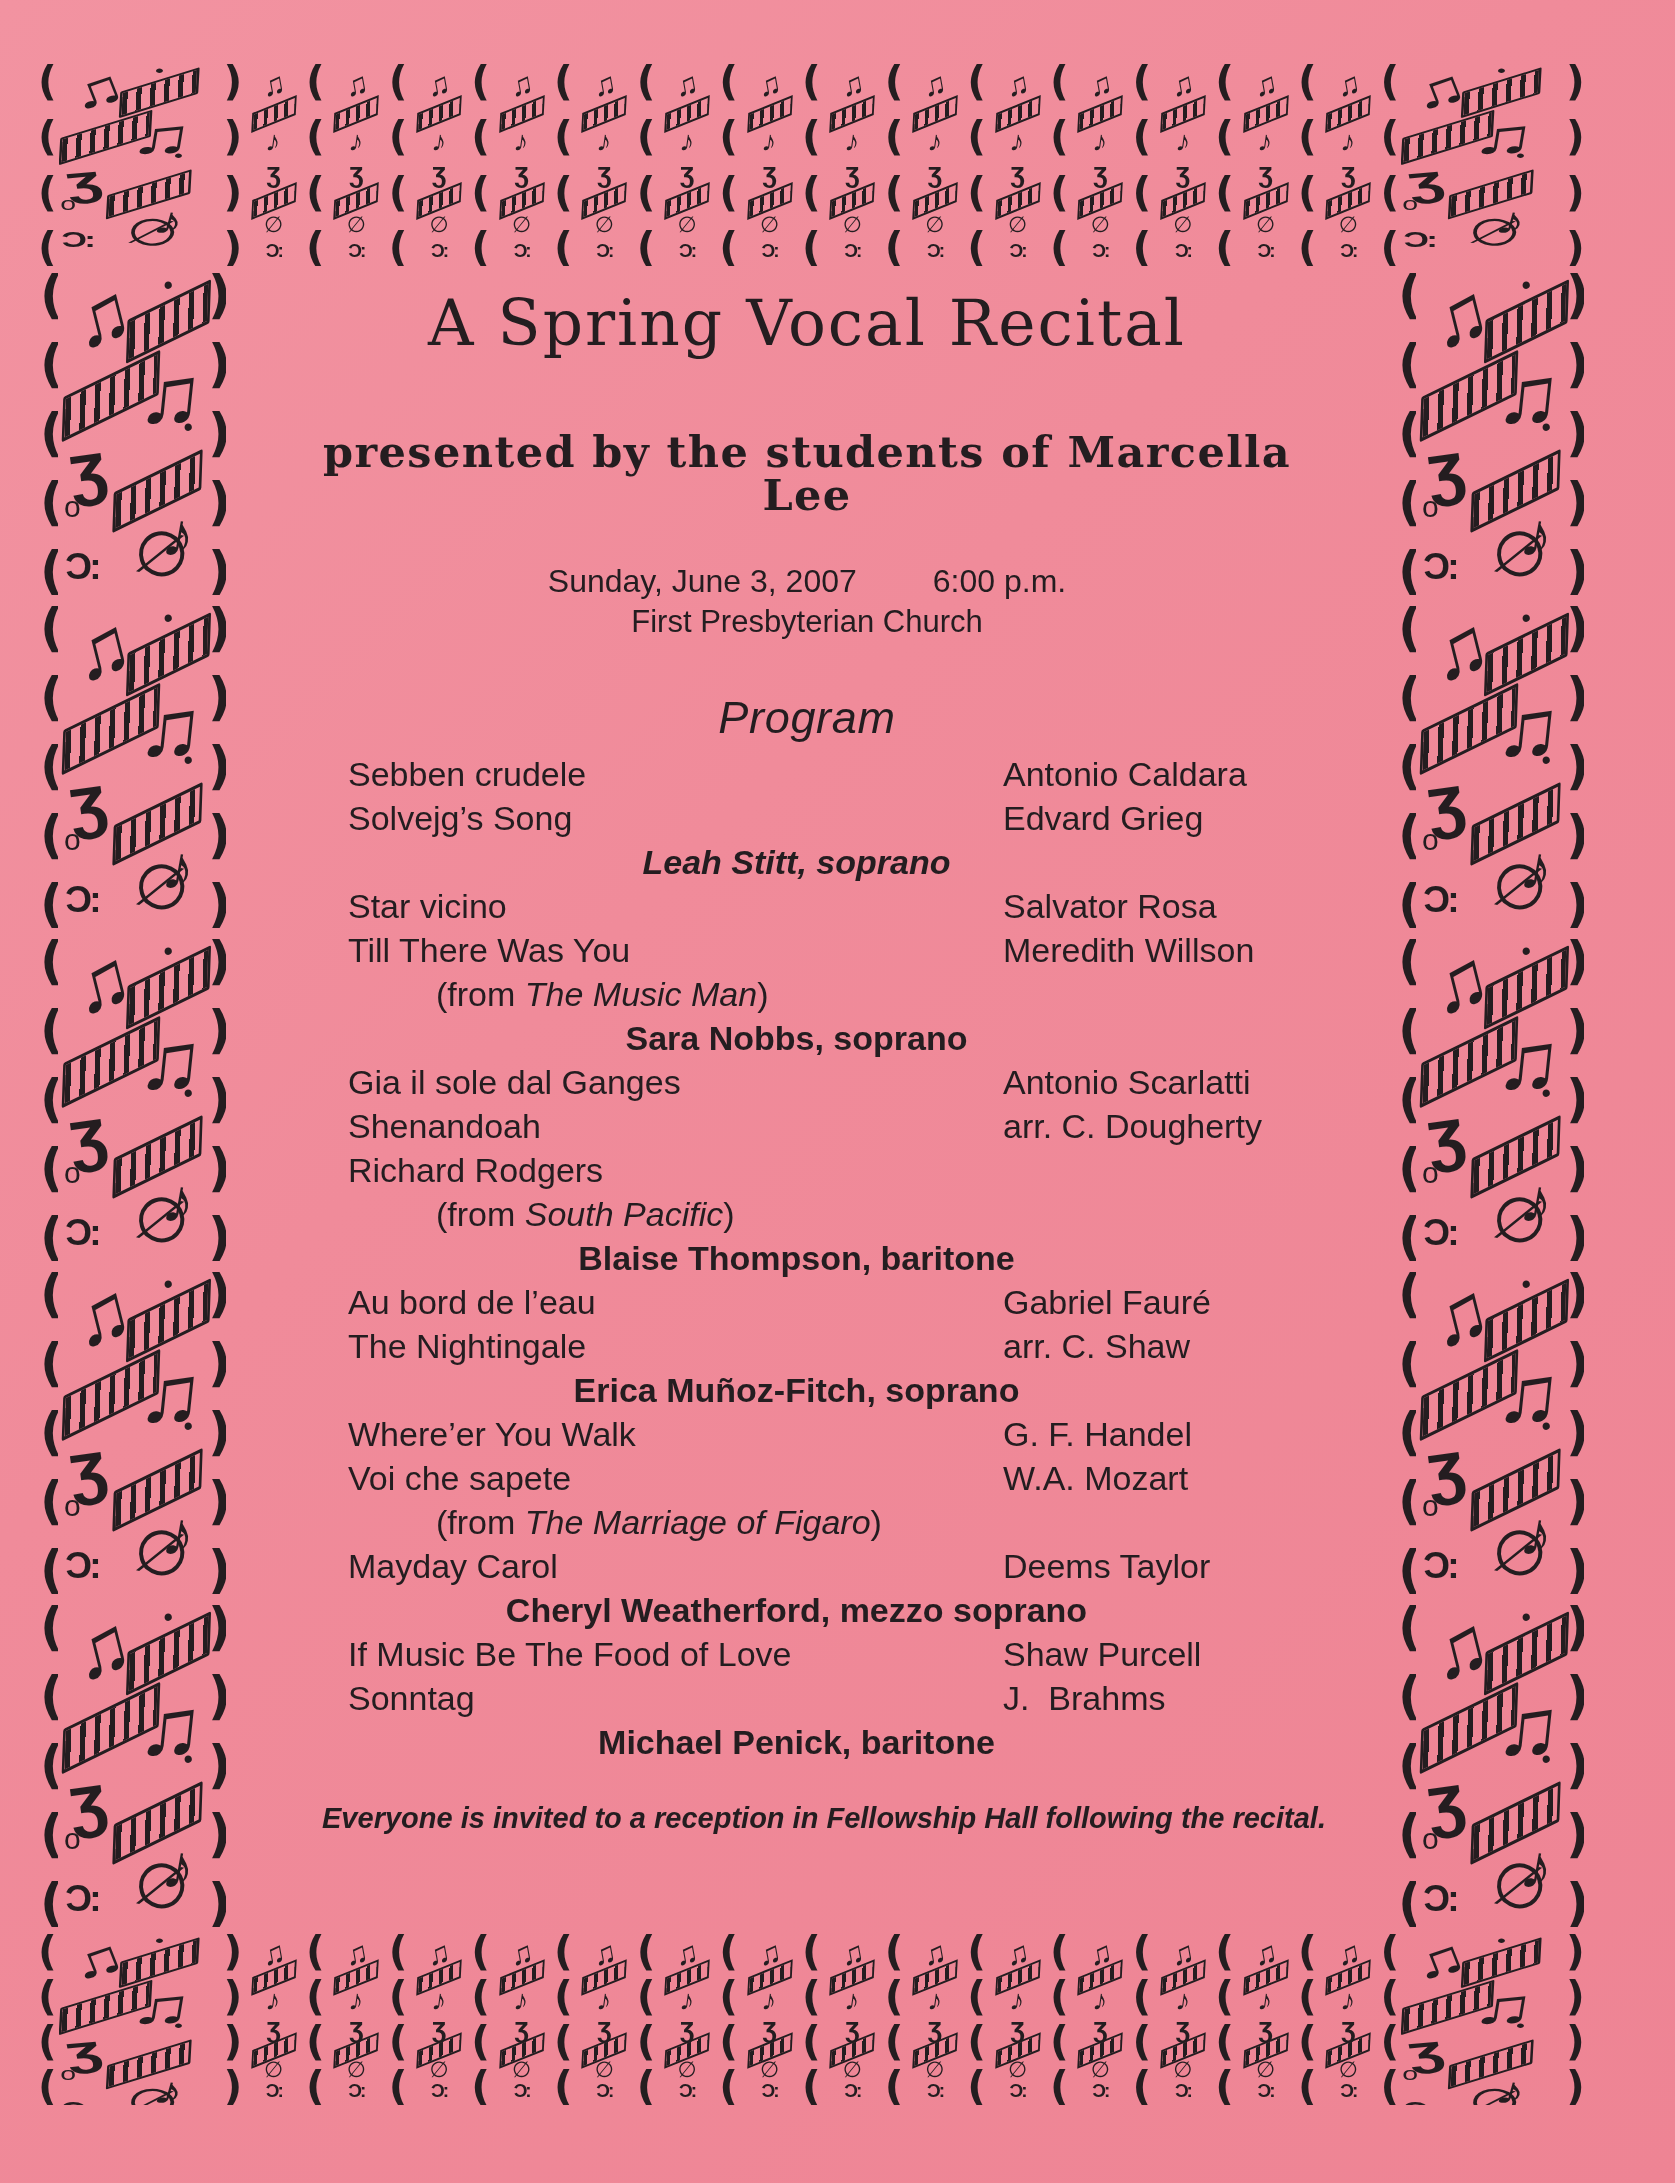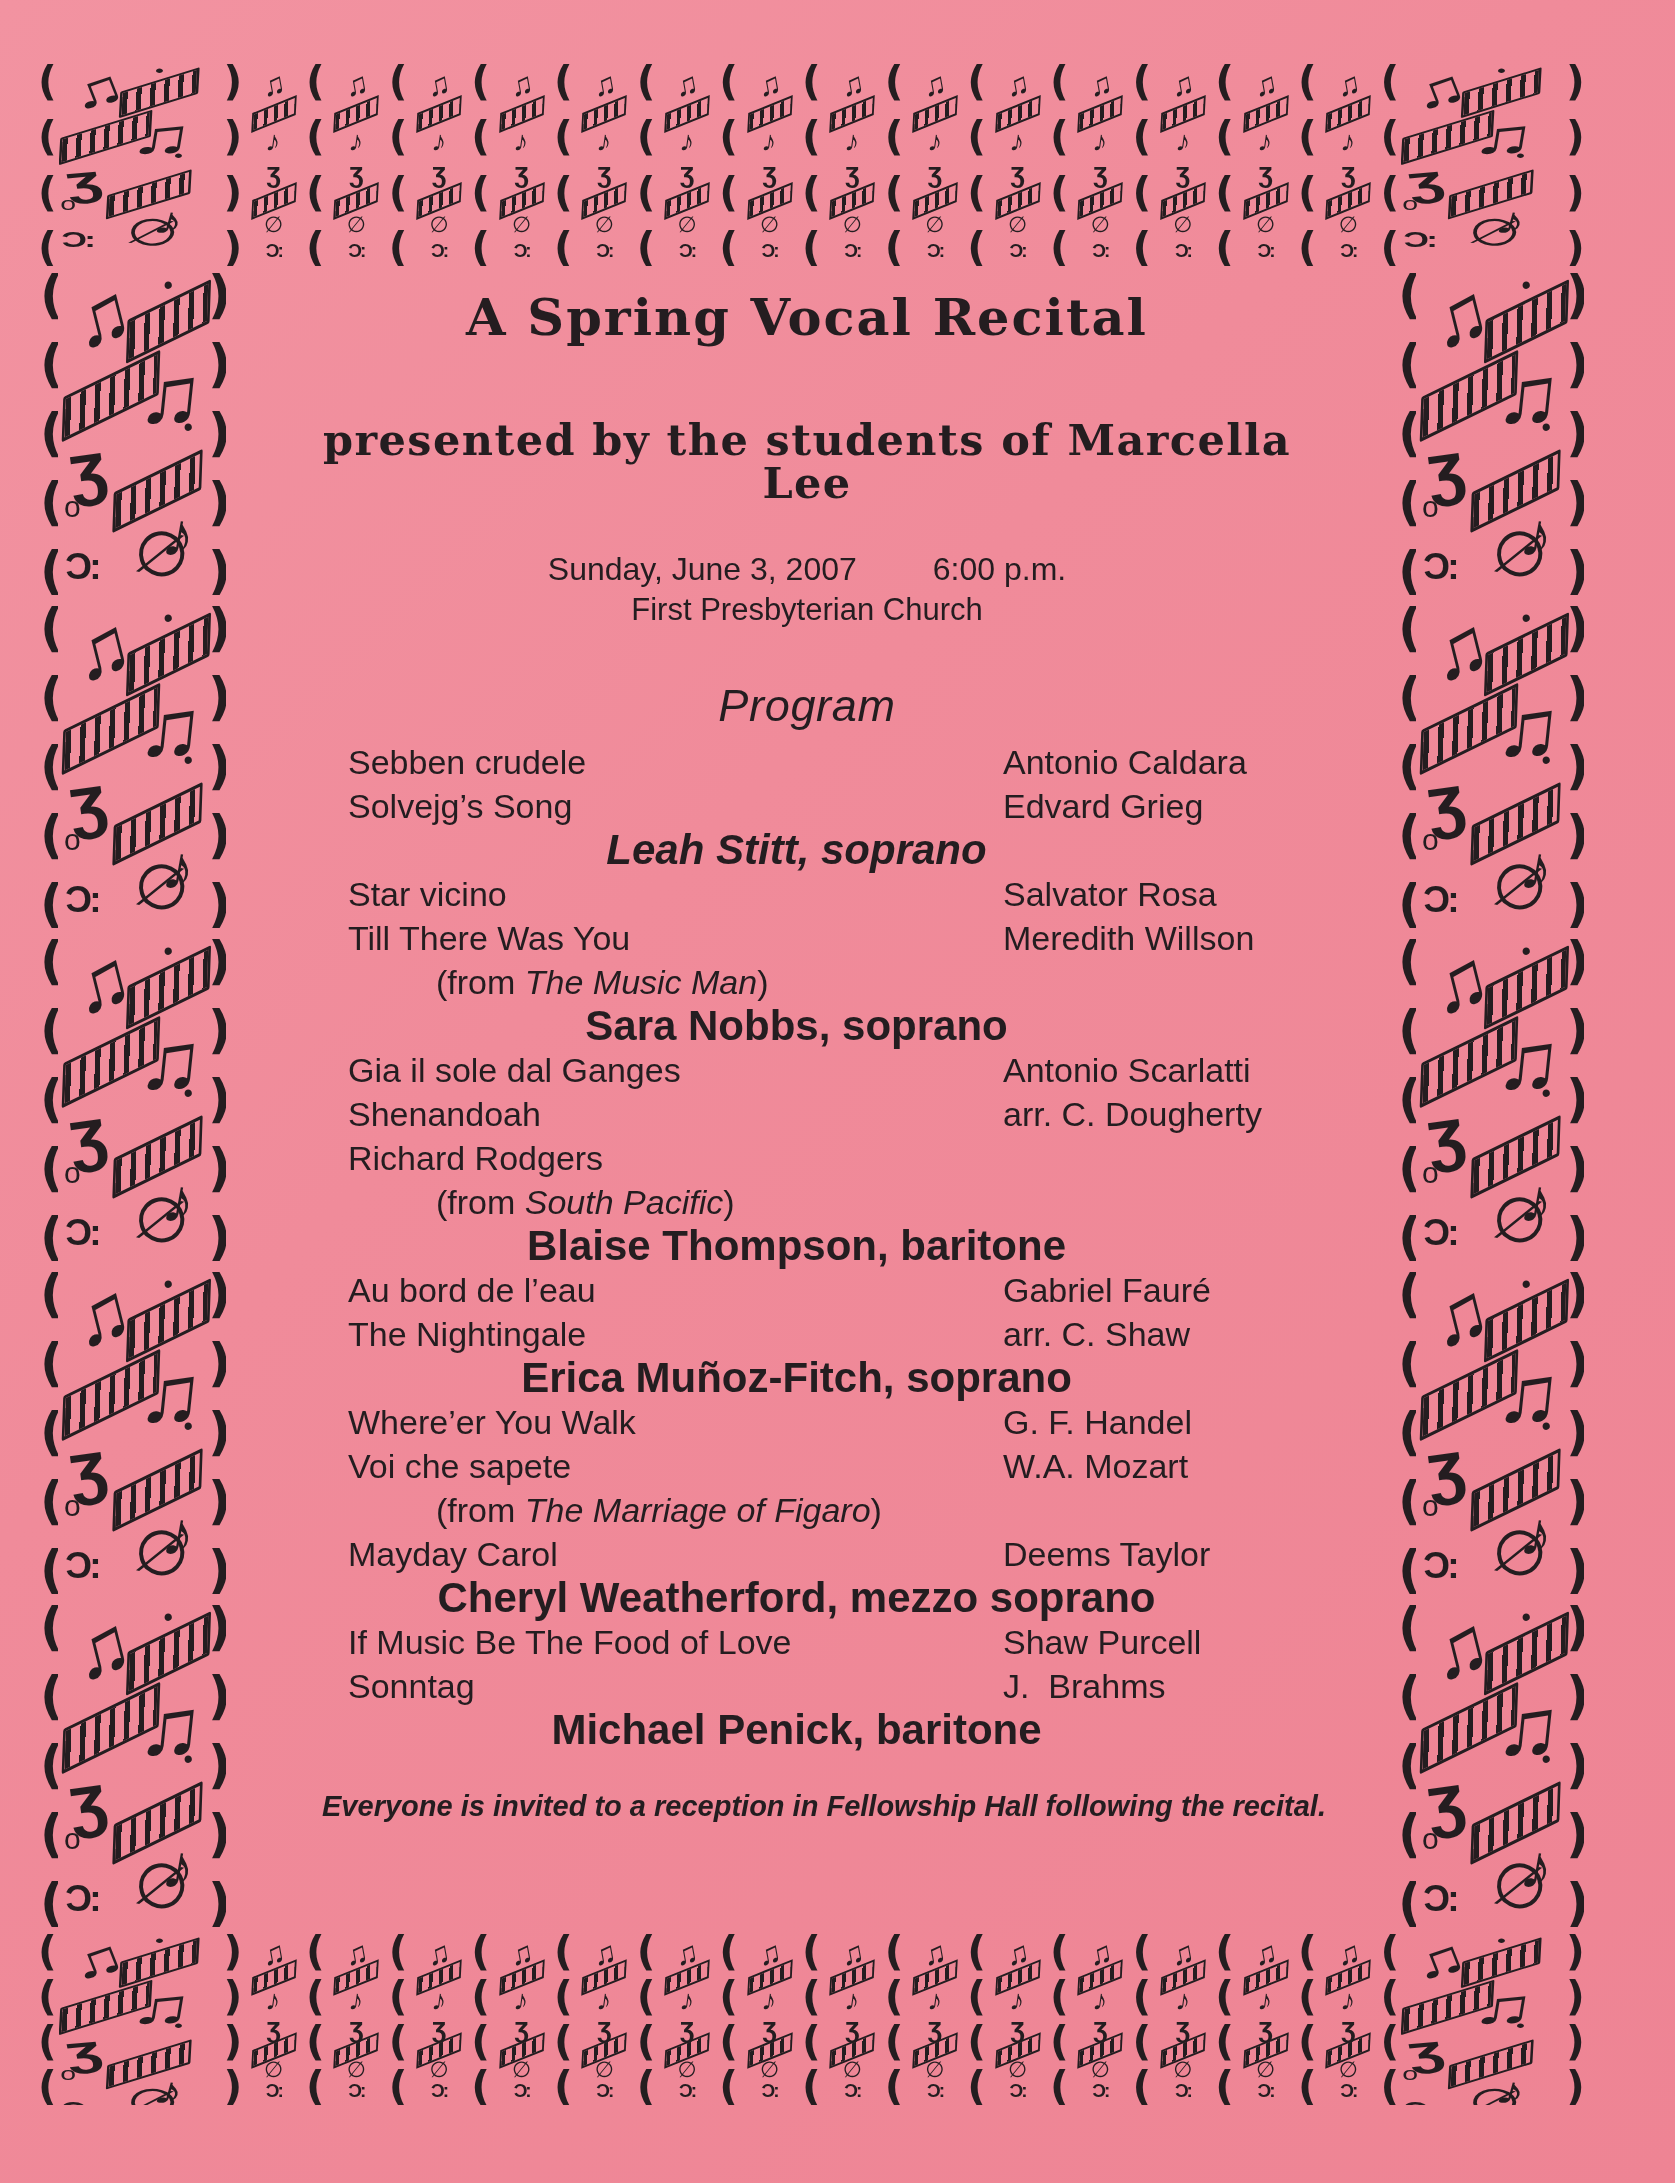--- a/index.html
+++ b/index.html
@@ -59,36 +59,36 @@
   .mg.r3{font-size:27px;font-weight:bold;}
   .mg.r4{font-size:22px;}
   .mg.r5{font-size:19px;font-weight:bold;letter-spacing:-2px;}
   .kbm{width:44px;height:13.6px;border:2.7px solid var(--ink);
        background:repeating-linear-gradient(90deg,var(--ink) 0 4.1px,transparent 4.1px 11px);
        transform:rotate(-22deg) skewX(-25deg);}
 
   
   .content{position:absolute;left:293px;width:1089px;top:0;}
   .header{text-align:center;padding-right:61px;}
-  .title{font-family:"DejaVu Serif",serif;font-weight:bold;font-size:51px;letter-spacing:2px;margin-top:292px;line-height:1;}
+  .title{font-family:"DejaVu Serif",serif;font-weight:normal;font-size:63px;letter-spacing:2px;margin-top:292px;line-height:1;}
   .subtitle{font-family:"DejaVu Serif",serif;font-weight:bold;font-size:43px;letter-spacing:1.4px;margin-top:76px;line-height:1;}
   .dateline{font-size:32px;margin-top:45px;line-height:1.2;}
   .dateline .gap{display:inline-block;width:76px;}
   .venue{font-size:31px;margin-top:2.7px;line-height:1.2;}
   .program-h{font-style:italic;font-size:45px;margin-top:51px;line-height:1.2;letter-spacing:0.7px;}
 
   .program-list{margin-top:4.1px;}
   .group{}
   .group:first-child{margin-top:7px;}
   .row{display:flex;padding-left:55px;line-height:44px;font-size:34px;}
   .song-title{flex:0 0 655px;}
   .song-composer{flex:1;}
   .from-line{padding-left:143px;line-height:44px;font-size:34px;}
   .from-work{font-style:italic;}
-  .performer{font-weight:bold;text-align:center;font-size:42px;line-height:44px;padding-right:82px;}
+  .performer{font-weight:bold;text-align:center;font-size:34px;line-height:44px;padding-right:82px;}
   .perf-italic{font-style:italic;}
 
   .footer-note{font-weight:bold;font-style:italic;font-size:29px;text-align:center;margin-top:37px;padding-right:27px;line-height:1.2;}
 </style>
 </head>
 <body>
 
 <div class="page">
 
   <div class="border-strip top" id="border-top">

